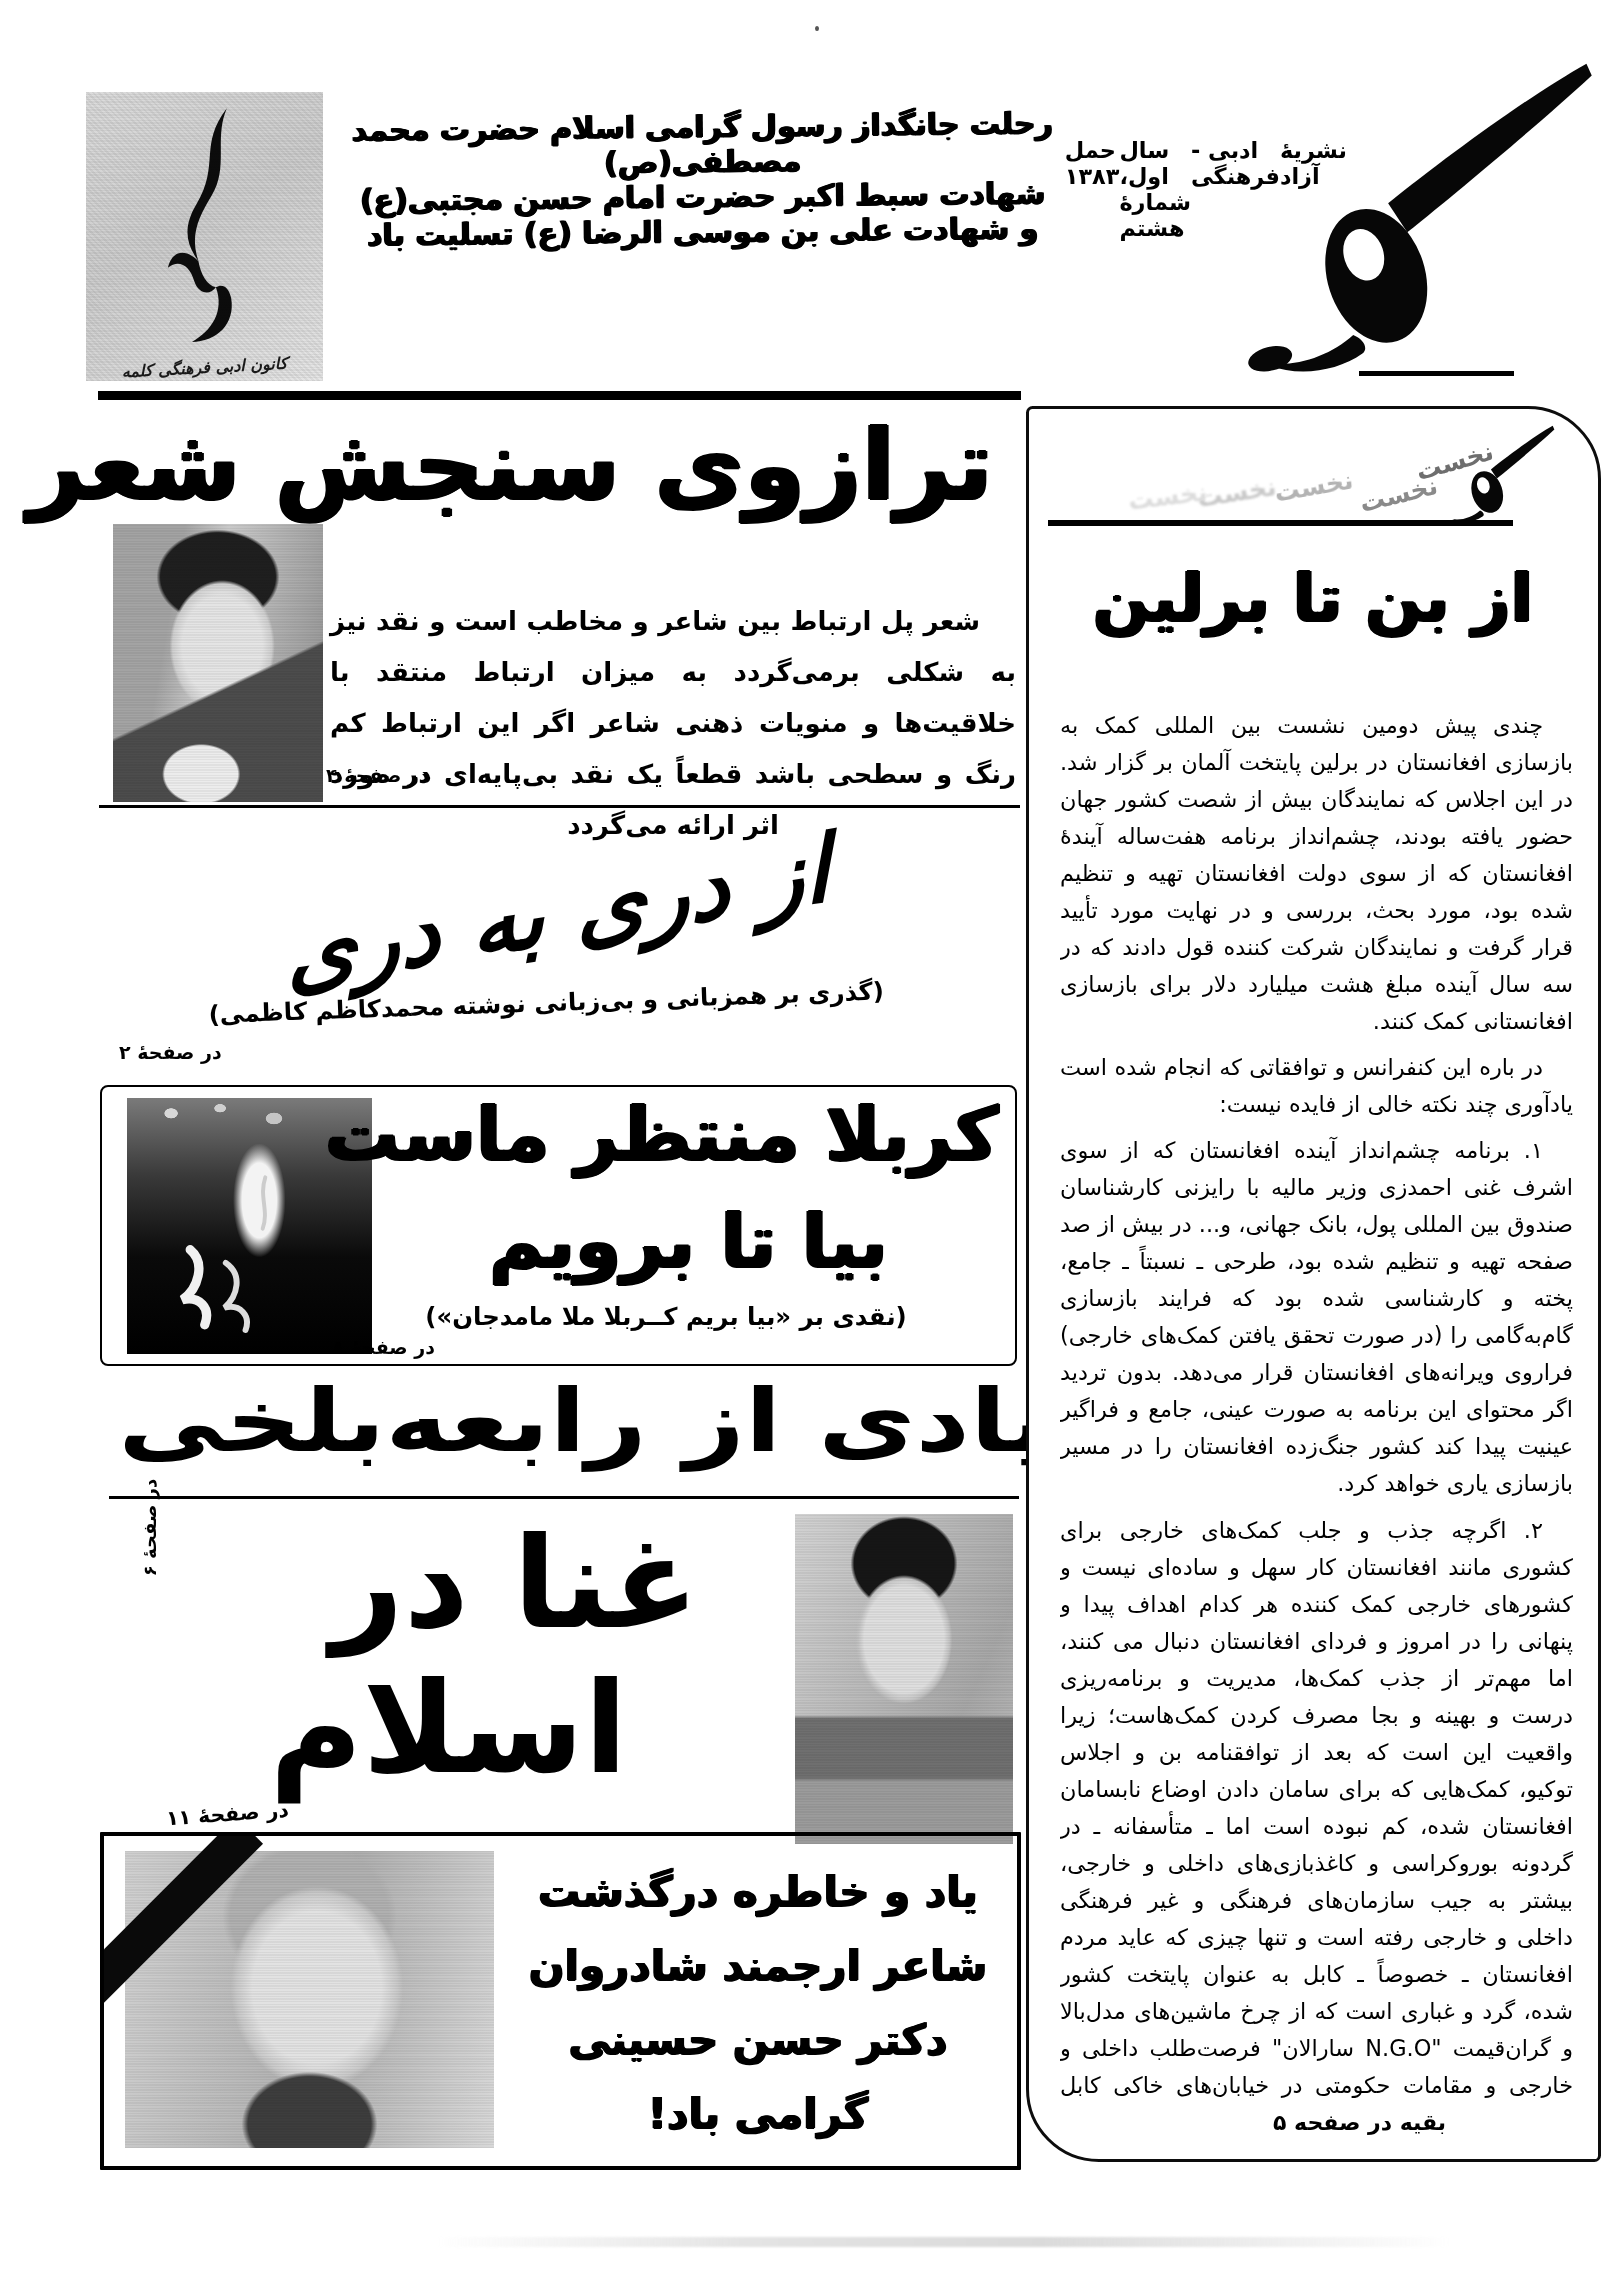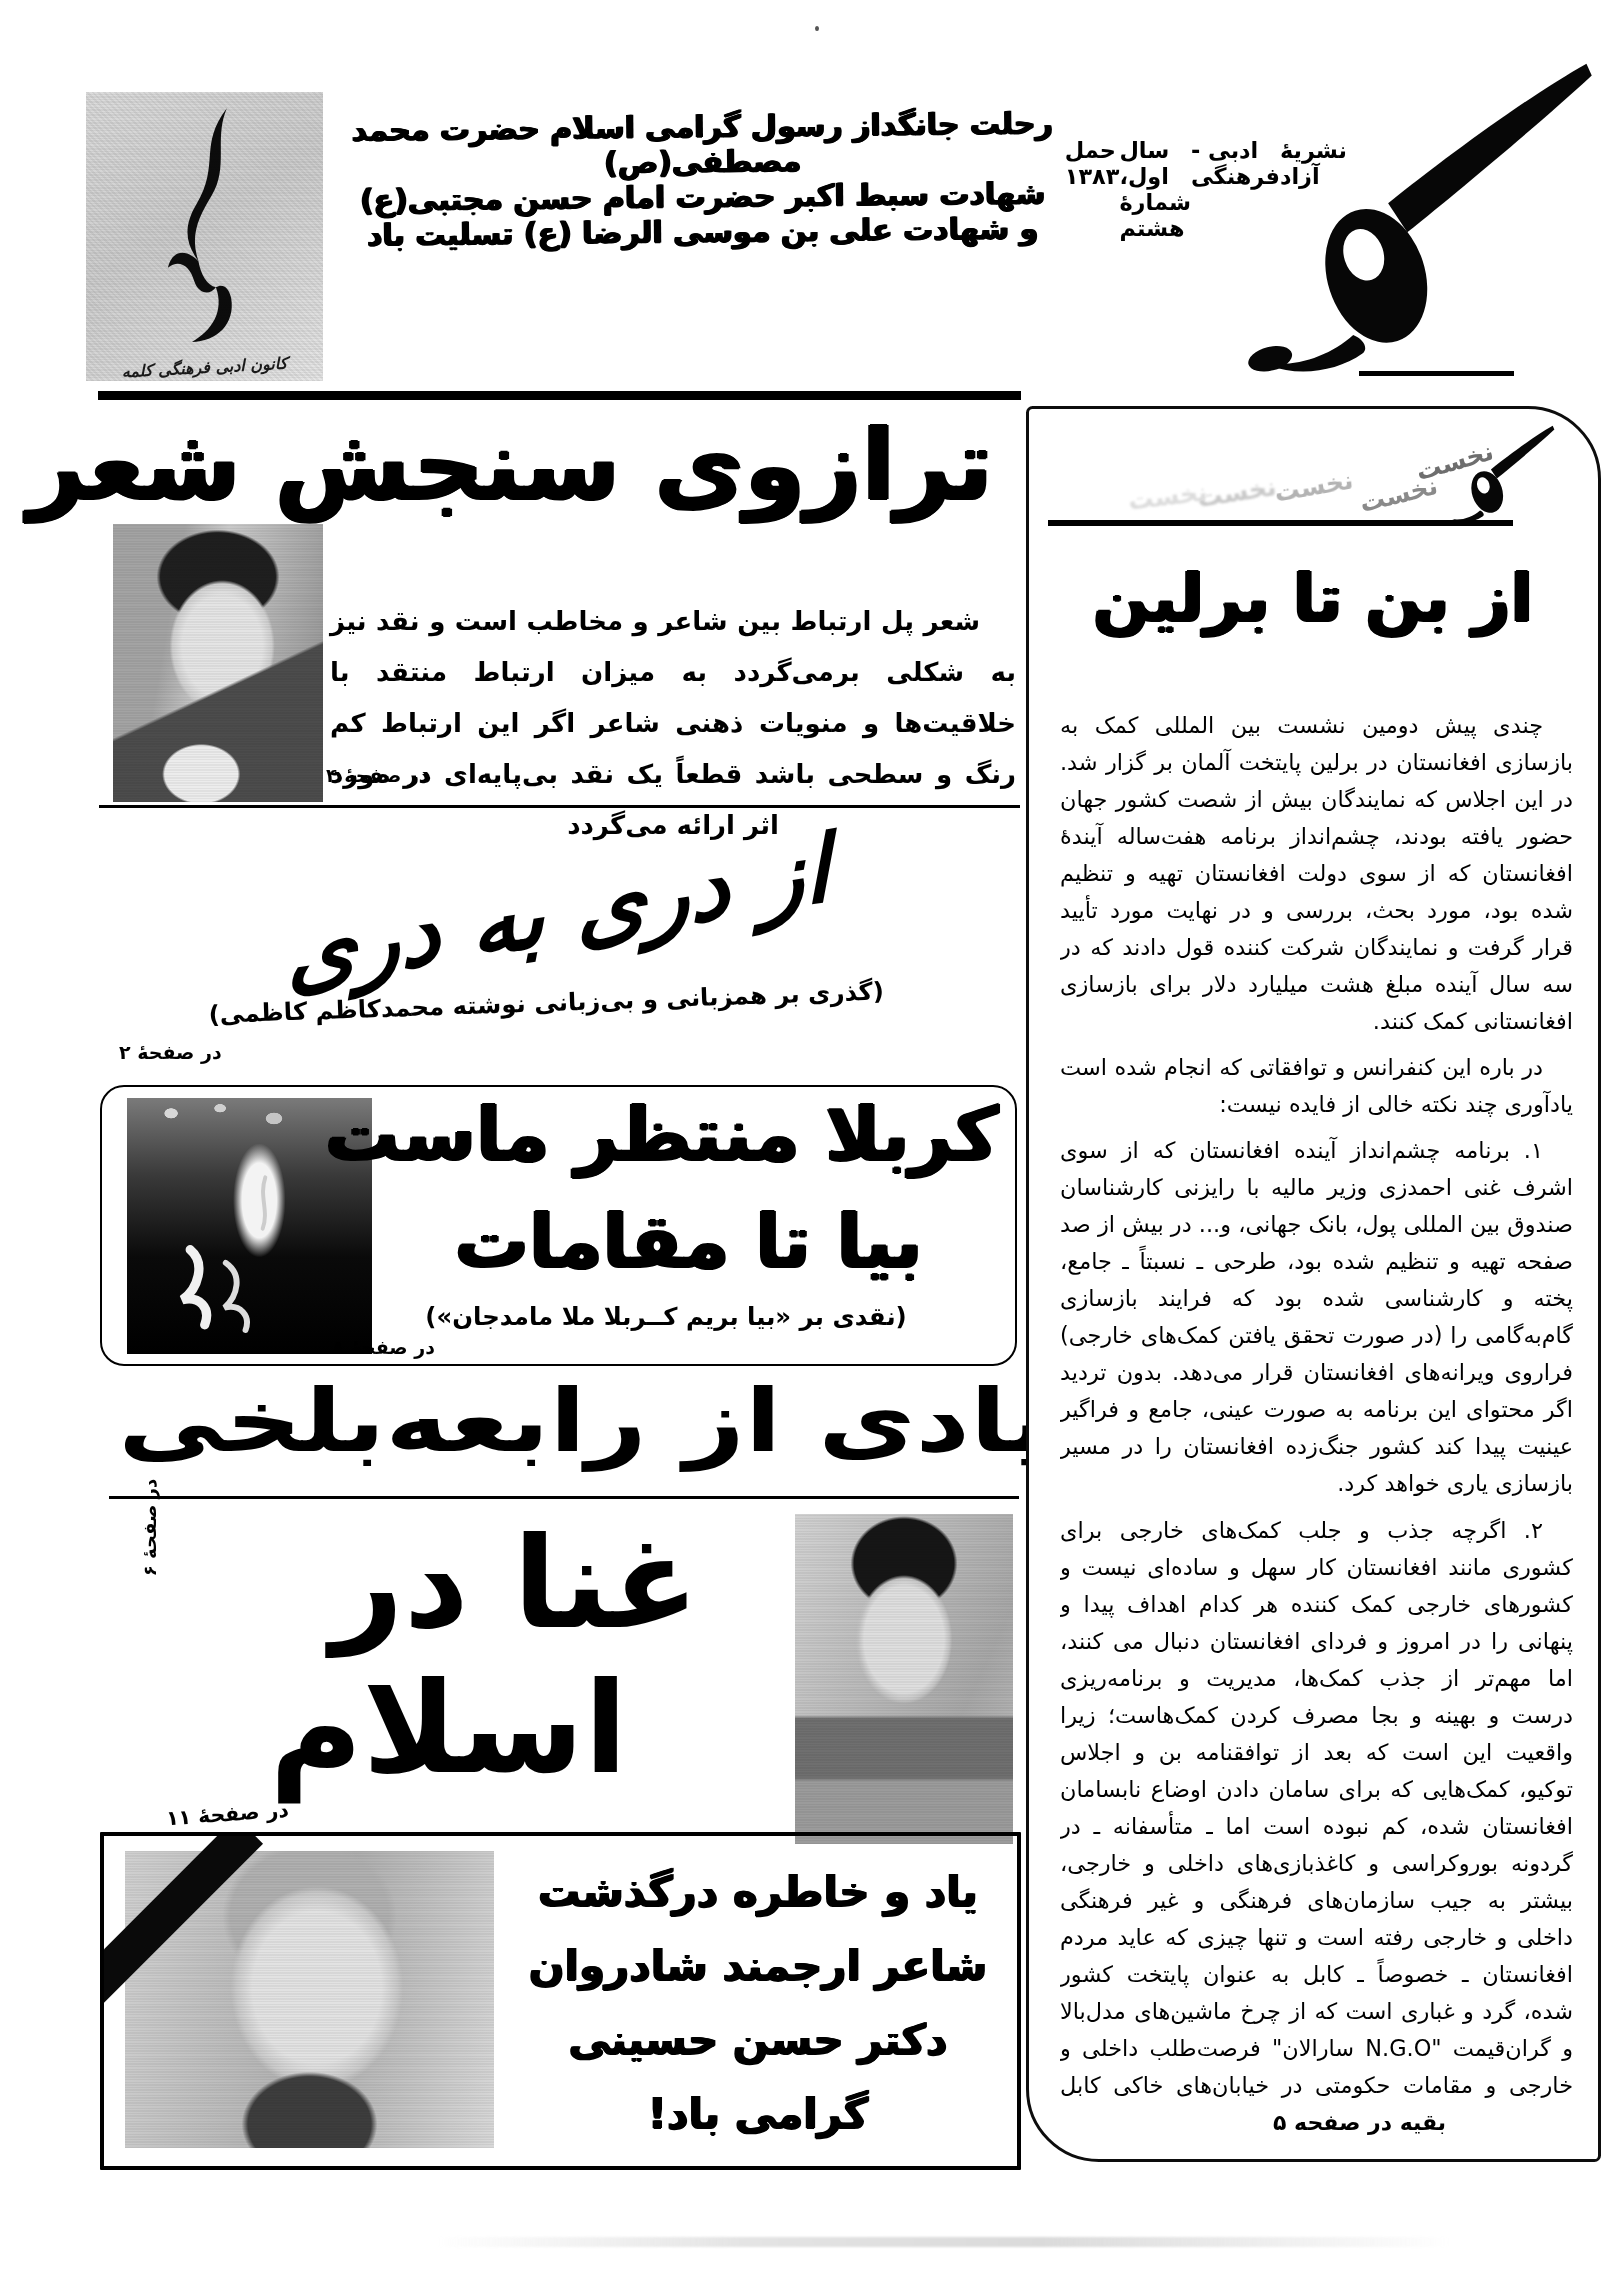--- a/index.html
+++ b/index.html
@@ -83,21 +83,21 @@
     transform:rotate(-9deg) skewX(-6deg);font-weight:bold;font-style:italic;
   }
   #dari-subtitle{
     left:274px;top:987px;width:610px;
     font-size:24.4px;font-weight:bold;text-align:center;transform:rotate(-2deg);white-space:nowrap;
   }
   #dari-pageref{left:119px;top:1002px;margin-top:39px;}
   
   #karbala-box{
     left:100px;top:1085px;width:913px;height:277px;
-    border:2.6px solid #000;border-radius:24px;overflow:hidden;
+    border:2.6px solid #000;border-radius:8px;overflow:hidden;
   }
   #karbala-image{
     position:absolute;left:25px;top:10.6px;width:245px;height:256px;
     background:
       radial-gradient(10.6px 8px at 18% 6%, #d8d8d8 0 60%, rgba(0,0,0,0) 66%),
       radial-gradient(9.2px 6.6px at 38% 4%, #cfcfcf 0 60%, rgba(0,0,0,0) 66%),
       radial-gradient(13px 9.2px at 60% 8%, #c5c5c5 0 60%, rgba(0,0,0,0) 66%),
       radial-gradient(41px 89px at 54% 40%, #f3f3f3 0 42%, rgba(255,255,255,.25) 58%, rgba(0,0,0,0) 64%),
       linear-gradient(#7a7a7a 0%, #3a3a3a 30%, #0a0a0a 62%, #000 100%);
   }
@@ -231,21 +231,21 @@
 
 <div class="abs" id="karbala-box">
   <div id="karbala-image">
     <svg width="245" height="256" viewBox="0 0 372 388">
       <path fill="none" stroke="#f0f0f0" stroke-width="14" stroke-linecap="round" d="M96 230 C120 250 108 290 84 306 C110 300 128 318 118 344"></path>
       <path fill="none" stroke="#dddddd" stroke-width="9" stroke-linecap="round" d="M150 250 C176 268 168 300 148 318 C172 312 188 330 180 352"></path>
       <path fill="none" stroke="#cccccc" stroke-width="6" stroke-linecap="round" d="M210 120 C200 150 216 170 206 198"></path>
     </svg>
   </div>
   <div class="xheavy" id="karbala-title1">کربلا منتظر ماست</div>
-  <div class="xheavy" id="karbala-title2">بیا تا مقامات</div>
+  <div class="xheavy" id="karbala-title2">بیا تا برویم</div>
   <div id="karbala-subtitle">(نقدی بر «بیا بریم کــربلا ملا مامدجان»)</div>
   <div class="pageref" id="karbala-pageref">در صفحهٔ ۸</div>
 </div>
 
 <div class="abs" id="rabia-pageref">در صفحهٔ ۶</div>
 <div class="abs" id="rabia-title">یادی از رابعه‌بلخی</div>
 
 <div class="abs" id="rule3"></div>
 
 <div class="abs" id="ghana-title1">غنا در</div>

